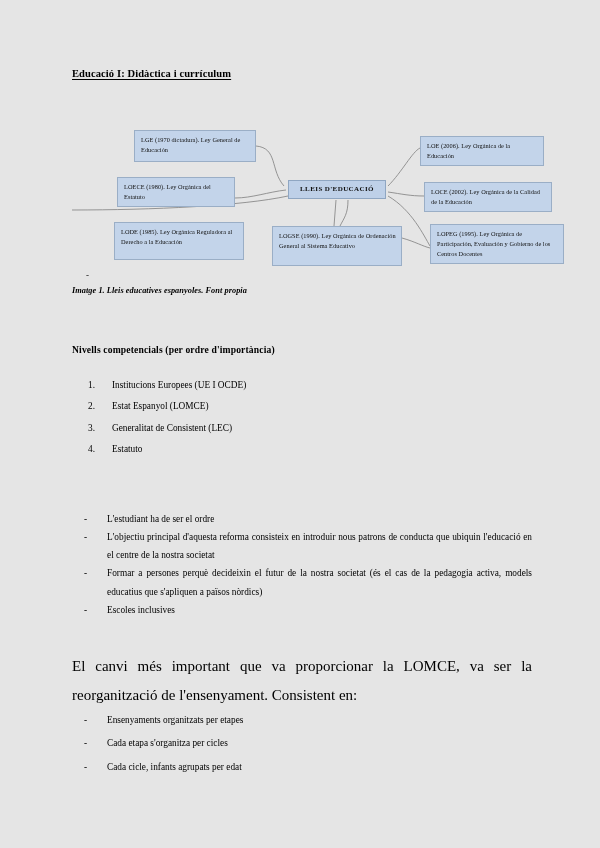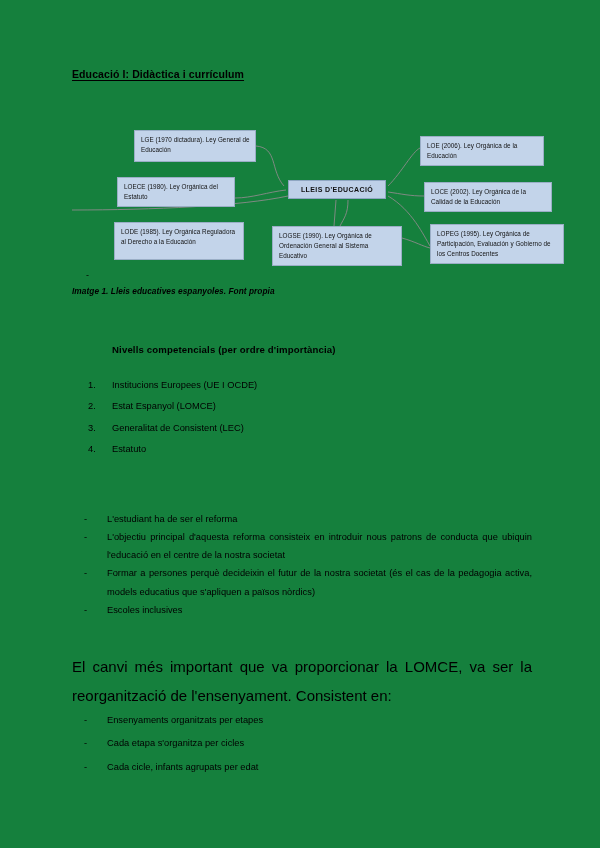--- a/index.html
+++ b/index.html
@@ -11,21 +11,22 @@
     width: 600px;
     height: 848px;
     position: relative;
     font-family: "Liberation Sans", sans-serif;
     color: #000000;
     overflow: hidden;
   }
   .page {
     position: absolute;
     inset: 0;
-    background: #15803d;
+    background: #e5e5e5;
+    font-family: Liberation Serif, serif;
   }
 
   
   .doc-title {
     position: absolute;
     left: 72px;
     top: 68px;
     font-size: 10.5px;
     font-weight: bold;
     letter-spacing: 0.1px;
@@ -97,21 +98,20 @@
     letter-spacing: 0.05px;
   }
 
   
   .heading {
     position: absolute;
     left: 72px;
     font-size: 9.6px;
     font-weight: bold;
     letter-spacing: 0.15px;
-    margin-left: 40px;
   }
   .h-nivells { top: 344px; }
   .h-lomce   { top: 482px; }
 
   
   .num-list {
     position: absolute;
     left: 88px;
     top: 381px;
     width: 420px;
@@ -226,21 +226,21 @@
     <div class="num-item">
       <span class="num-marker">4.</span>
       <span>Estatuto</span>
     </div>
   </div>
 
 
   <div class="dash-list dl-1">
     <div class="dash-item">
       <span class="dash-marker">-</span>
-      <span class="dash-text nojustify">L'estudiant ha de ser el reforma</span>
+      <span class="dash-text nojustify">L'estudiant ha de ser el ordre</span>
     </div>
     <div class="dash-item">
       <span class="dash-marker">-</span>
       <span class="dash-text">L'objectiu principal d'aquesta reforma consisteix en introduir nous patrons de conducta que ubiquin l'educació en el centre de la nostra societat</span>
     </div>
     <div class="dash-item">
       <span class="dash-marker">-</span>
       <span class="dash-text">Formar a persones perquè decideixin el futur de la nostra societat (és el cas de la pedagogia activa, models educatius que s'apliquen a països nòrdics)</span>
     </div>
     <div class="dash-item">

